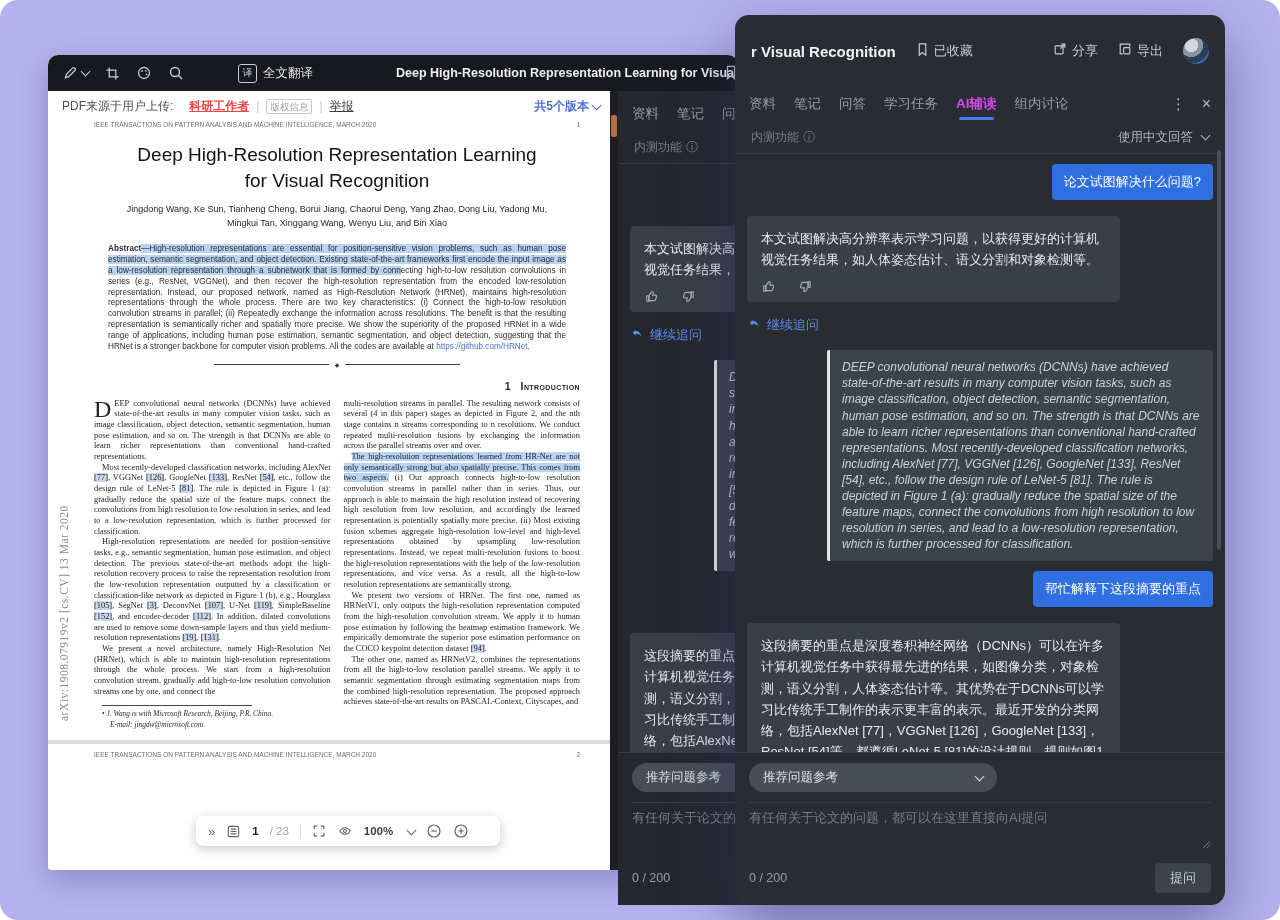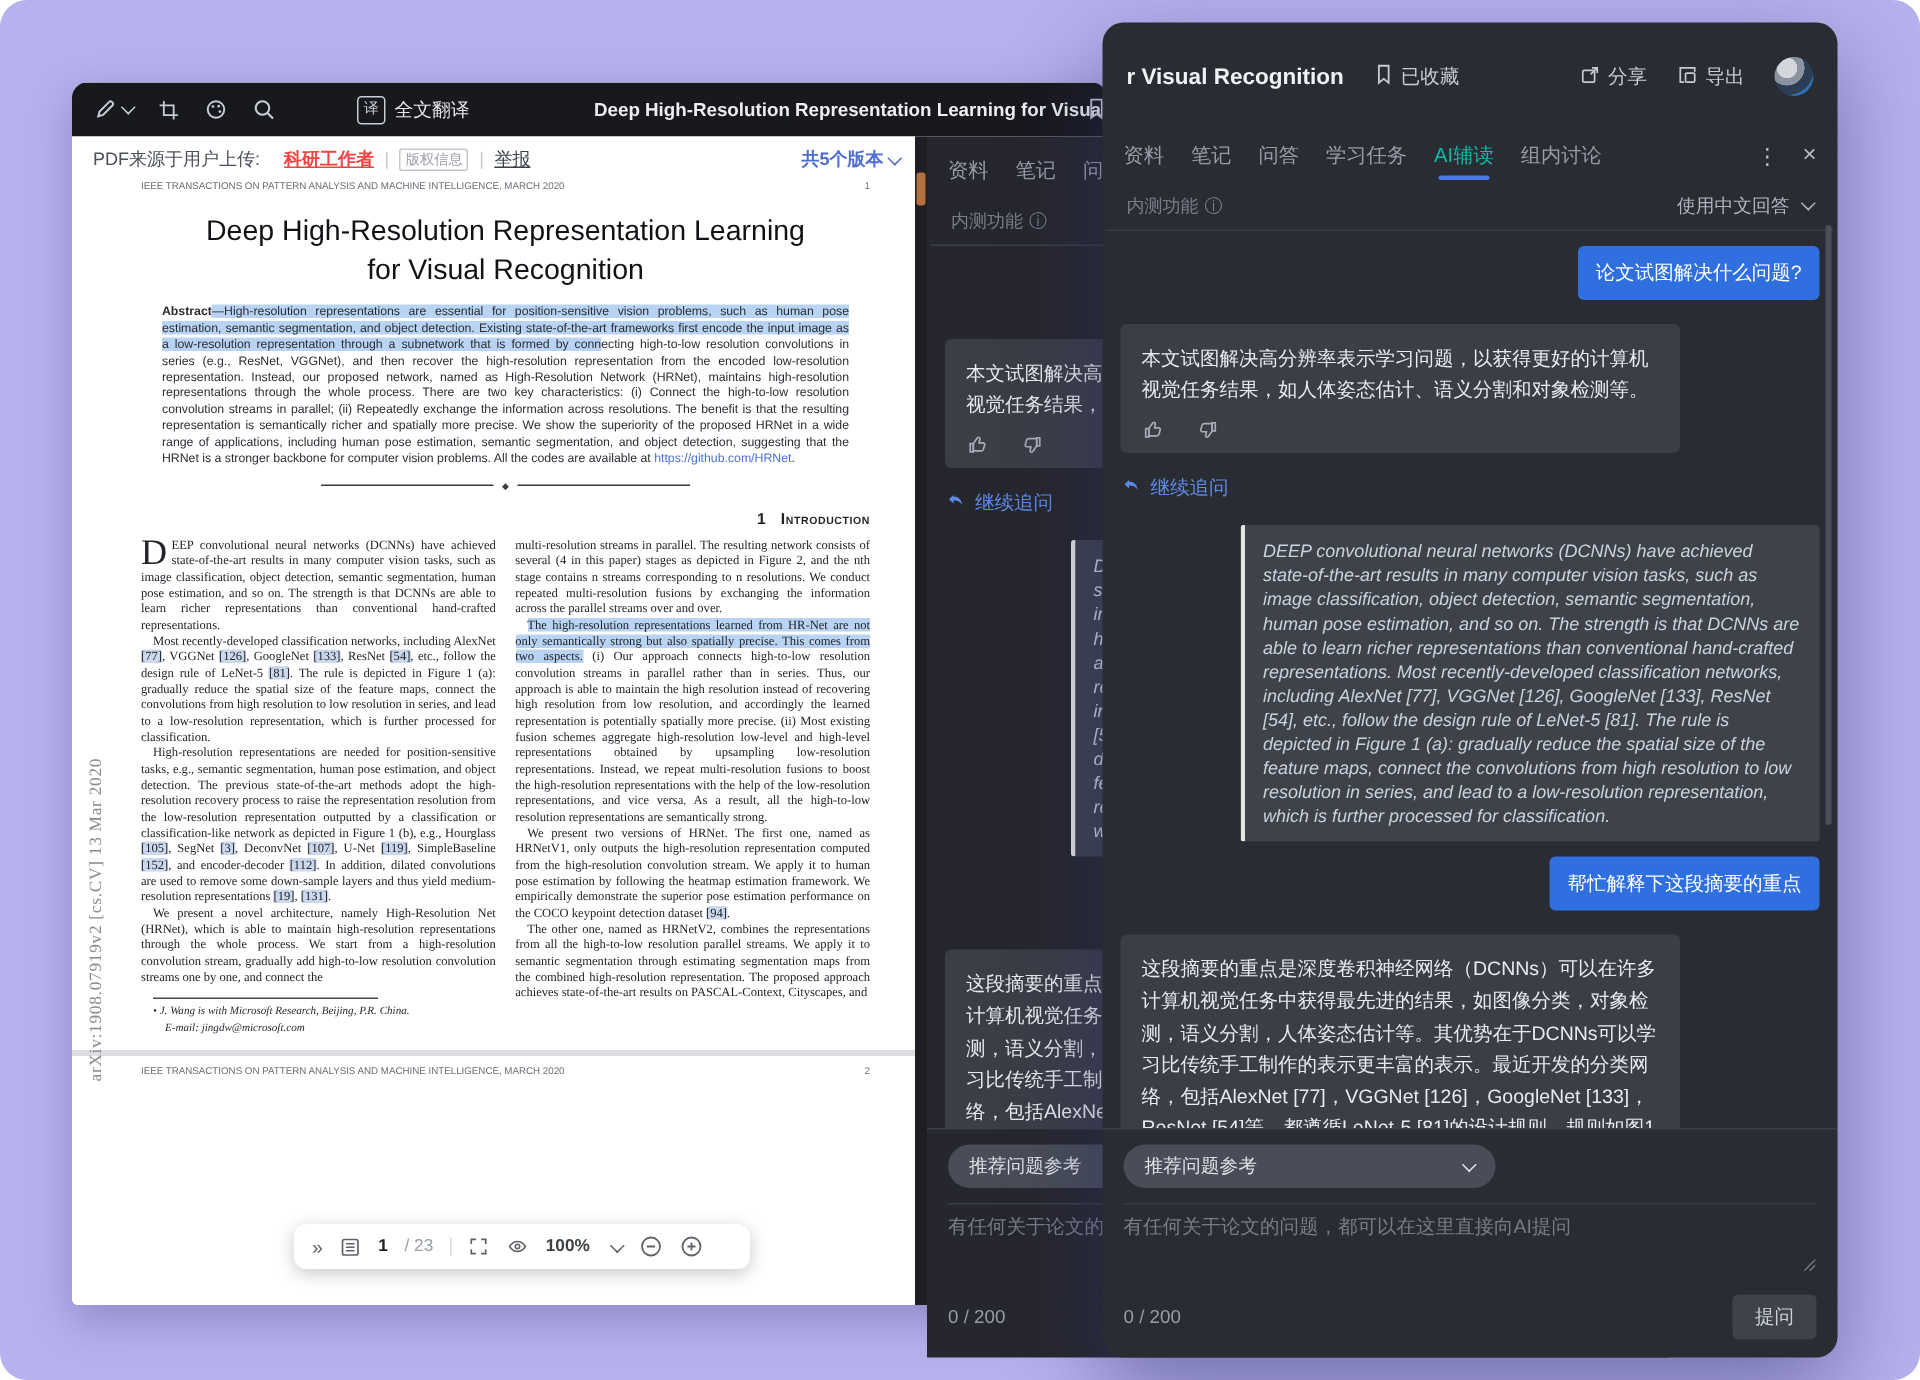--- a/index.html
+++ b/index.html
@@ -62,21 +62,21 @@
   .pdf-float .dbl{font-size:13px;color:#5f6368;}
   .pdf-float .pg{font-size:11.5px;color:#202124;font-weight:bold;}
   .pdf-float .tot{font-size:11.5px;color:#9aa0a6;}
   .pdf-float .vbar{width:1px;height:12px;background:#dadce0;}
   .pdf-float .zoom{font-size:11.5px;color:#3c4043;font-weight:bold;}
   .pdf-float svg{display:block;}
 
   
   .tabs-row{display:flex;align-items:center;gap:18px;padding:0 14px;height:34px;flex:none;}
   .tab{font-size:13.5px;color:#969ca7;position:relative;white-space:nowrap;cursor:pointer;}
-  .tab.active{color:#14b8a6;font-weight:normal;}
+  .tab.active{color:#d946ef;font-weight:bold;}
   .tab.active::after{content:"";position:absolute;left:3px;right:3px;bottom:-7px;height:3px;border-radius:2px;background:#4a7be6;}
   .tabs-right{margin-left:auto;display:flex;align-items:center;gap:16px;color:#b6bac2;}
   .kebab{font-size:15px;}
   .closex{font-size:16px;}
   .sub-row{display:flex;align-items:center;justify-content:space-between;padding:0 16px;height:32px;flex:none;}
   .beta{font-size:12px;color:#787e89;display:flex;align-items:center;gap:4px;}
   .lang{font-size:12.5px;color:#aeb4bf;display:flex;align-items:center;gap:5px;}
   .hdiv{border-top:1px solid #3a3d45;margin:0 2px;flex:none;}
 
   .chat{flex:1;overflow:hidden;padding:0 12px;display:flex;flex-direction:column;}
@@ -107,21 +107,21 @@
         display:flex;flex-direction:column;overflow:hidden;}
   .dock .tabs-row{padding-top:6px;}
 
   
   .front{position:absolute;left:735px;top:15px;width:490px;height:890px;background:#2a2c34;border-radius:14px;
          box-shadow:0 22px 60px rgba(45,45,105,.5);z-index:5;display:flex;flex-direction:column;overflow:hidden;}
   .f-header{height:46px;display:flex;align-items:center;padding:13px 16px;flex:none;color:#c6cbd3;}
   .f-title{font-size:15px;font-weight:bold;color:#f0f2f5;white-space:nowrap;}
   .f-fav{display:flex;align-items:flex-start;gap:5px;font-size:13px;margin-left:20px;}
   .f-actions{margin-left:auto;display:flex;align-items:center;gap:20px;font-size:13px;}
-  .f-actions .act{display:flex;align-items:center;gap:5px;}
+  .f-actions .act{display:flex;align-items:flex-start;gap:5px;}
   .avatar{width:26px;height:26px;border-radius:50%;
           background:radial-gradient(circle at 32% 28%,#d3d7dd 0 26%,#8b93a0 27% 45%,#2c3e55 46% 70%,#2f6fae 71% 100%);}
   .f-scroll-thumb{position:absolute;right:4px;top:135px;width:4px;height:400px;background:#4a4e58;border-radius:2px;z-index:6;}
 </style>
 </head>
 <body>
 
 <div class="desktop">
 
   <section class="reader">
@@ -185,20 +185,21 @@
             <span class="chev"></span>
           </span>
         </div>
 
         <div class="paper">
           <div class="head-row">
             <span>IEEE TRANSACTIONS ON PATTERN ANALYSIS AND MACHINE INTELLIGENCE, MARCH 2020</span>
             <span>1</span>
           </div>
           <h1 class="p-title">Deep High-Resolution Representation Learning for Visual Recognition</h1>
+          <div class="p-authors">Jingdong Wang, Ke Sun, Tianheng Cheng, Borui Jiang, Chaorui Deng, Yang Zhao, Dong Liu, Yadong Mu, Mingkui Tan, Xinggang Wang, Wenyu Liu, and Bin Xiao</div>
           <p class="p-abstract"><b>Abstract</b><mark class="sel">—High-resolution representations are essential for position-sensitive vision problems, such as human pose estimation, semantic segmentation, and object detection. Existing state-of-the-art frameworks first encode the input image as a low-resolution representation through a subnetwork that is formed by conn</mark><span>ecting high-to-low resolution convolutions in series (e.g., ResNet, VGGNet), and then recover the high-resolution representation from the encoded low-resolution representation. Instead, our proposed network, named as High-Resolution Network (HRNet), maintains high-resolution representations through the whole process. There are two key characteristics: (i) Connect the high-to-low resolution convolution streams in parallel; (ii) Repeatedly exchange the information across resolutions. The benefit is that the resulting representation is semantically richer and spatially more precise. We show the superiority of the proposed HRNet in a wide range of applications, including human pose estimation, semantic segmentation, and object detection, suggesting that the HRNet is a stronger backbone for computer vision problems. All the codes are available at </span><span class="plink">https://github.com/HRNet</span><span>.</span></p>
           <div class="sep-rule">
               <span>◆</span>
             </div>
           <div class="sec-h"><span>1</span><span class="st">Introduction</span></div>
           <div class="cols">
             <div class="col">
               <p class="noindent"><span class="dropcap">D</span><span>EEP convolutional neural networks (DCNNs) have achieved state-of-the-art results in many computer vision tasks, such as image classification, object detection, semantic segmentation, human pose estimation, and so on. The strength is that DCNNs are able to learn richer representations than conventional hand-crafted representations.</span></p>
               <p>Most recently-developed classification networks, including AlexNet <span class="cite">[77]</span>, VGGNet <span class="cite">[126]</span>, GoogleNet <span class="cite">[133]</span>, ResNet <span class="cite">[54]</span>, etc., follow the design rule of LeNet-5 <span class="cite">[81]</span>. The rule is depicted in Figure 1 (a): gradually reduce the spatial size of the feature maps, connect the convolutions from high resolution to low resolution in series, and lead to a low-resolution representation, which is further processed for classification.</p>
               <p>High-resolution representations are needed for position-sensitive tasks, e.g., semantic segmentation, human pose estimation, and object detection. The previous state-of-the-art methods adopt the high-resolution recovery process to raise the representation resolution from the low-resolution representation outputted by a classification or classification-like network as depicted in Figure 1 (b), e.g., Hourglass <span class="cite">[105]</span>, SegNet <span class="cite">[3]</span>, DeconvNet <span class="cite">[107]</span>, U-Net <span class="cite">[119]</span>, SimpleBaseline <span class="cite">[152]</span>, and encoder-decoder <span class="cite">[112]</span>. In addition, dilated convolutions are used to remove some down-sample layers and thus yield medium-resolution representations <span class="cite">[19]</span>, <span class="cite">[131]</span>.</p>

